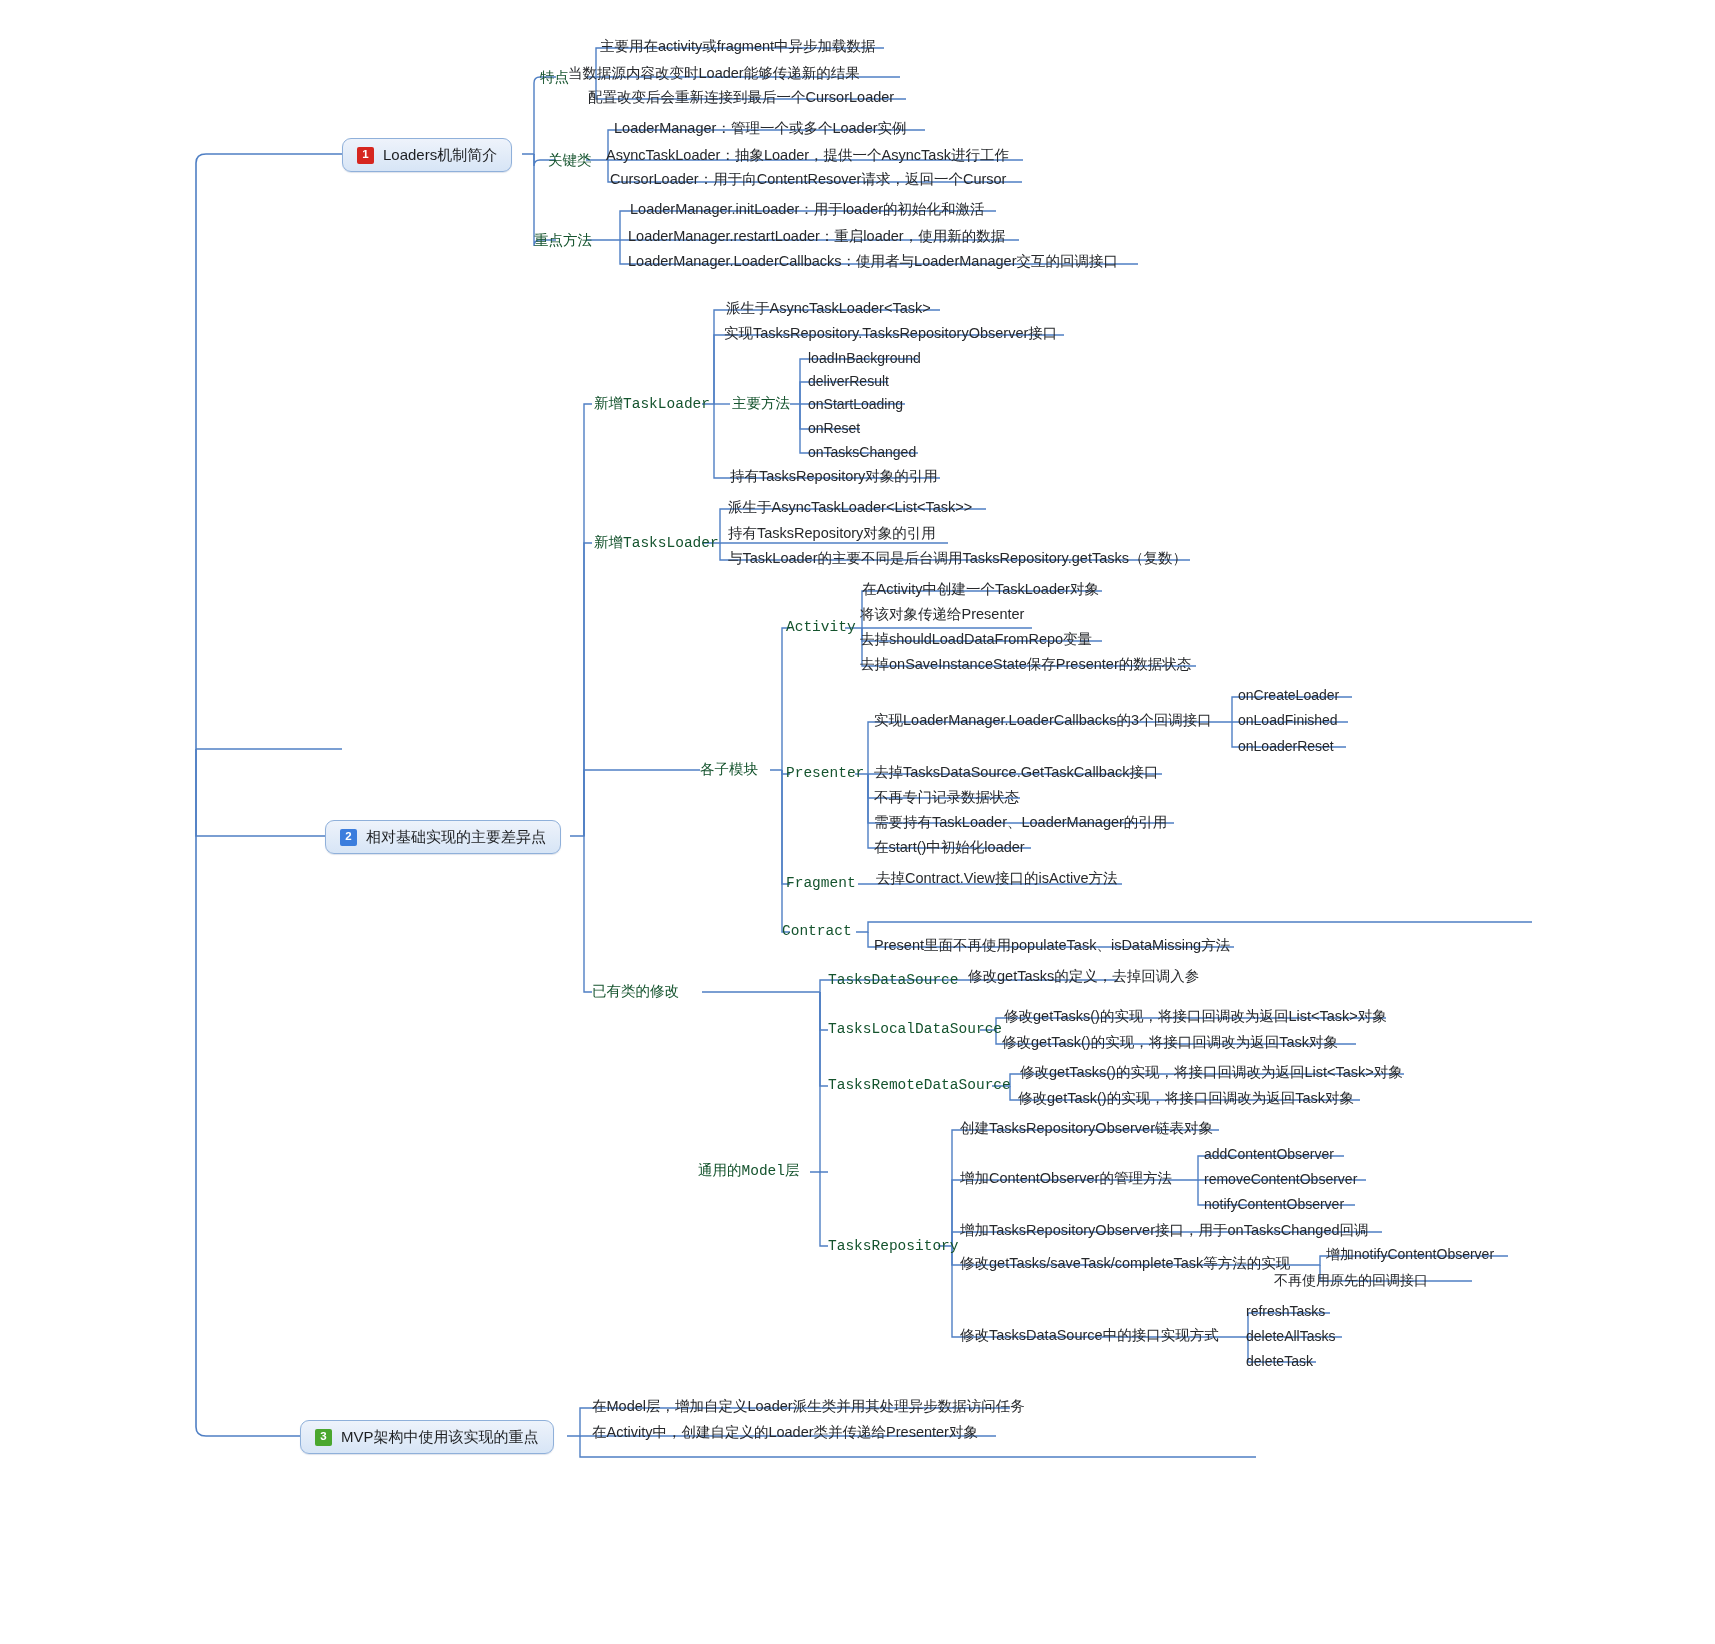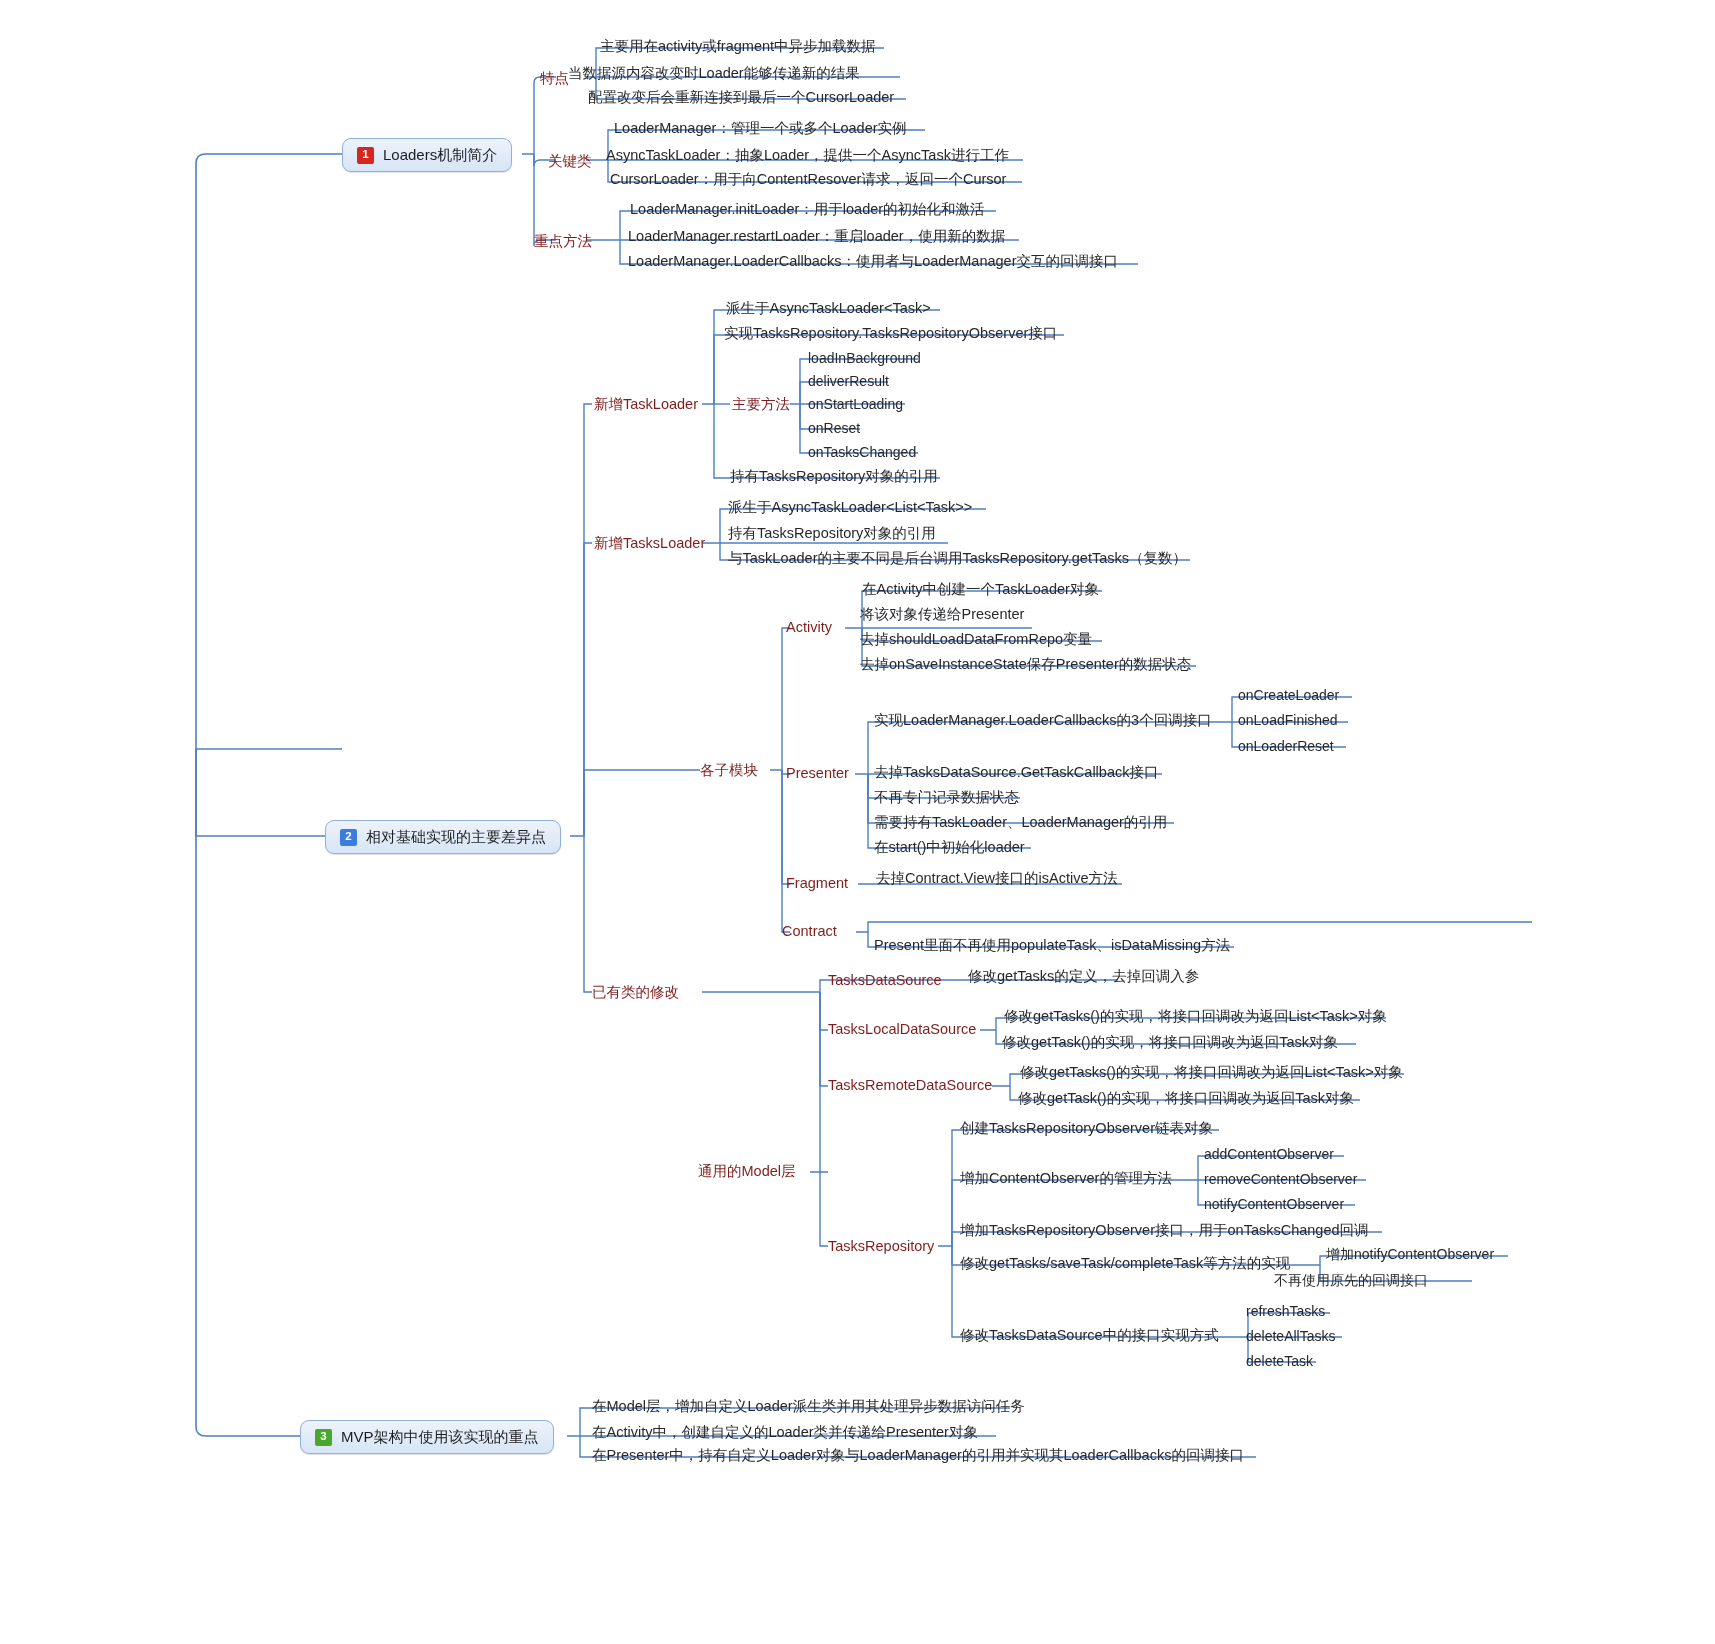--- a/index.html
+++ b/index.html
@@ -34,21 +34,21 @@
     align-items:center;justify-content:center;color:#fff;font-size:11.5px;
     font-weight:bold;line-height:1;flex:0 0 auto;
   }
   .badge.red{background:#d6261f;}
   .badge.blue{background:#3b7ddd;}
   .badge.green{background:#4aa72e;}
 
   
   .leaf{font-size:14.5px;color:#26282b;padding:0 2px 2px 2px;}
   .leaf.sm{font-size:14px;}
-  .cat{font-size:14.5px;color:#7f1d1d;}
+  .cat{font-size:14.5px;color:#14532d;font-family:Liberation Mono, monospace;}
 </style>
 </head>
 <body>
 
 <div id="canvas">
 
   <svg class="wires" viewBox="0 0 1715 1644">
     <g fill="none" stroke="#4f7fc4" stroke-width="1.6">
 
       <path d="M196,749 L196,163 Q196,154 206,154 L342,154"></path>
@@ -260,15 +260,14 @@
   <div class="node leaf sm" style="left:1244px;top:1303px;">refreshTasks</div>
   <div class="node leaf sm" style="left:1244px;top:1328px;">deleteAllTasks</div>
   <div class="node leaf sm" style="left:1244px;top:1353px;">deleteTask</div>
 
   <div class="node l1box" style="left:300px;top:1420px;">
     <span class="badge green">3</span>
     <span>MVP架构中使用该实现的重点</span>
   </div>
   <div class="node leaf" style="left:590px;top:1398px;">在Model层，增加自定义Loader派生类并用其处理异步数据访问任务</div>
   <div class="node leaf" style="left:590px;top:1424px;">在Activity中，创建自定义的Loader类并传递给Presenter对象</div>
-  <div class="node leaf" style="left:590px;top:1447px;">在Presenter中，持有自定义Loader对象与LoaderManager的引用并实现其LoaderCallbacks的回调接口</div>
 
 </div>
 
 </body></html>

